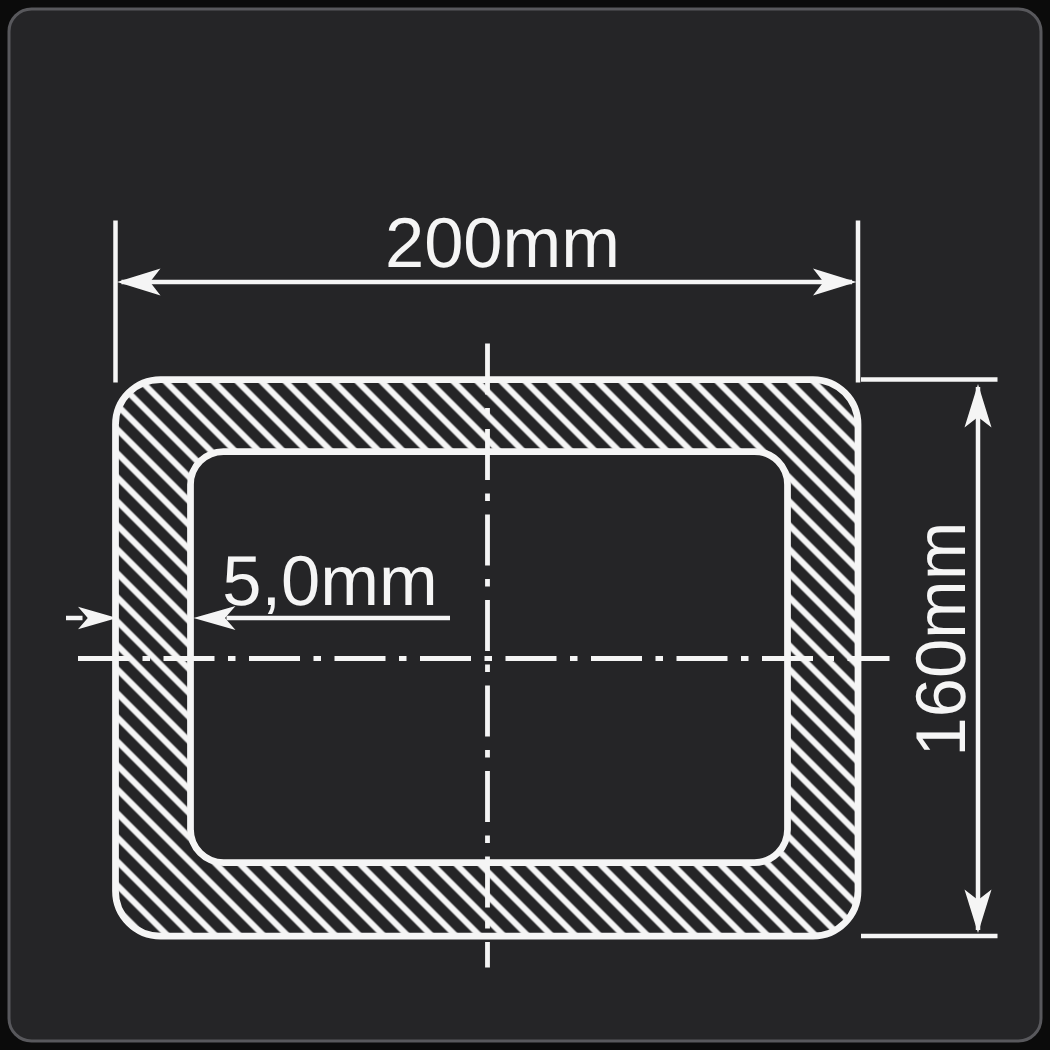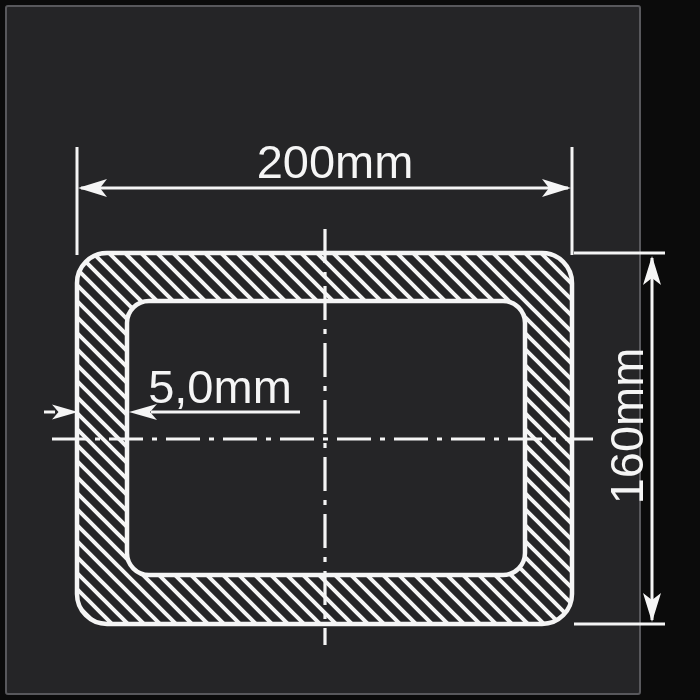--- a/index.html
+++ b/index.html
@@ -6,24 +6,24 @@
     --page-bg: #0b0b0b;
     --card-bg: #252527;
     --card-border: #58585c;
     --line: #f5f5f5;
   }
   * { margin: 0; padding: 0; box-sizing: border-box; }
   html, body { width: 700px; height: 700px; background: var(--page-bg); overflow: hidden; }
   .stage {
     position: absolute;
     left: 5px; top: 5px;
-    width: 636px; height: 690px;
+    width: 690px; height: 690px;
     background: var(--card-bg);
     border: 2px solid var(--card-border);
-    border-radius: 3px;
+    border-radius: 16px;
     padding-left: 36px;
   }
   svg.drawing {
     position: absolute;
     left: 0; top: 0;
     width: 700px; height: 700px;
   }
   .hatch-line { stroke: var(--line); stroke-width: 4; }
   .outline    { fill: none; stroke: var(--line); stroke-width: 4.5; }
   .inner-fill { fill: var(--card-bg); stroke: none; }

